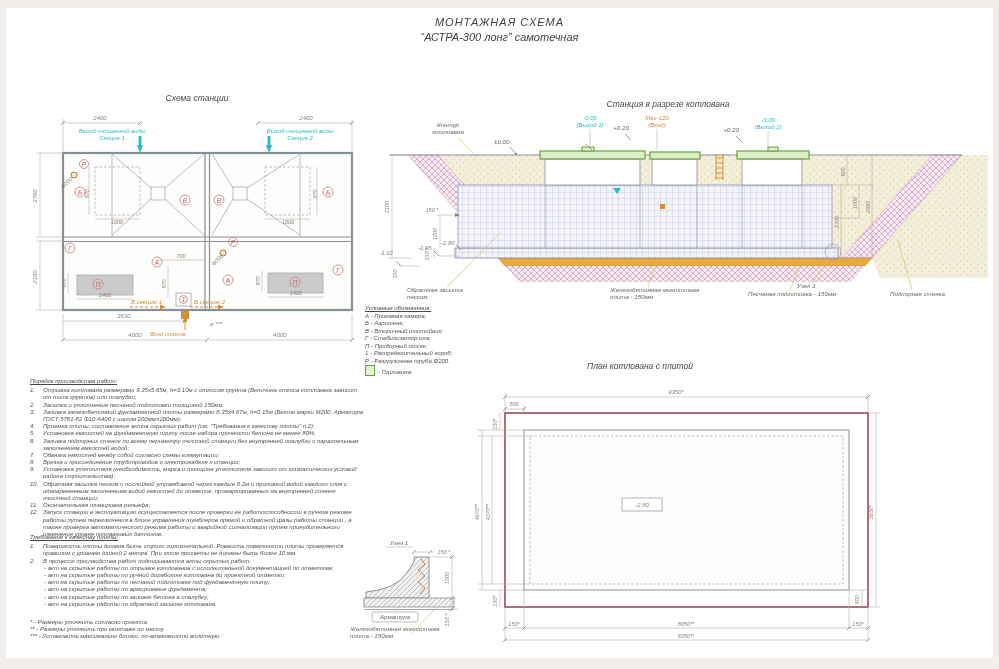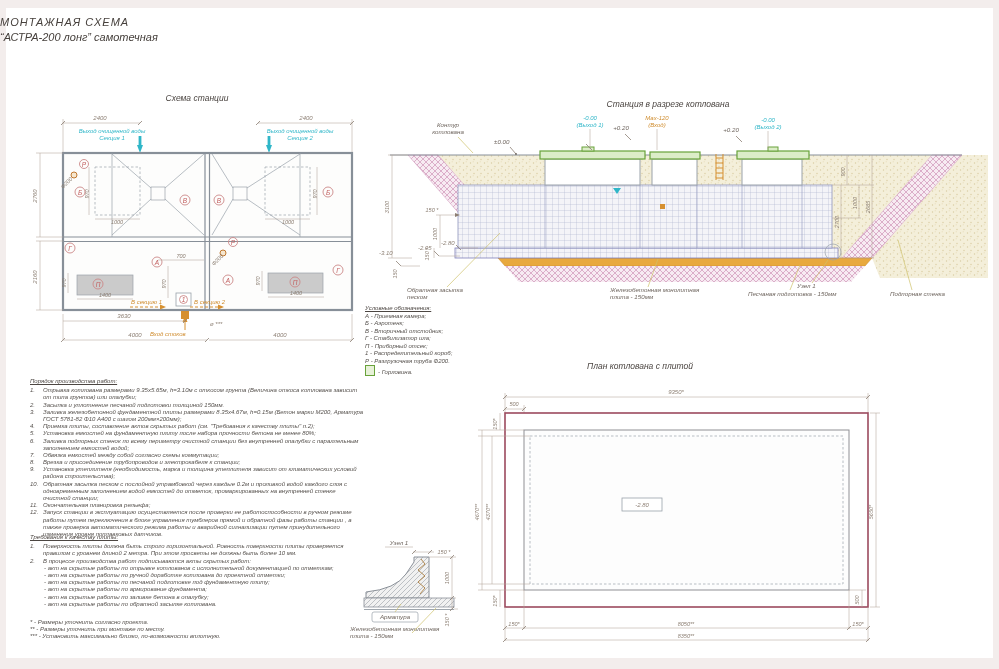--- a/index.html
+++ b/index.html
@@ -1,19 +1,19 @@
 <!DOCTYPE html>
 <html><head>
 <meta charset="utf-8">
 <style>
   html,body{margin:0;padding:0;}
   body{width:999px;height:669px;background:#f3edec;font-family:"Liberation Sans",sans-serif;position:relative;overflow:hidden;}
   #sheet{position:absolute;left:6px;top:8px;width:987px;height:650px;background:#ffffff;}
   .abs{position:absolute;}
-  #main-title{left:0;top:16px;width:999px;color:#46403c;font-style:italic;}
+  #main-title{left:0;top:16px;width:999px;text-align:center;color:#46403c;font-style:italic;}
   #main-title .l1{font-size:11px;letter-spacing:1px;}
   #main-title .l2{font-size:11px;margin-top:3px;}
   .textblock{color:#55504c;font-style:italic;font-size:6px;line-height:1.2;}
   .textblock .ttl{text-decoration:underline;margin-bottom:2px;color:#4c4642;}
   .step{display:flex;}
   .step .n{width:13px;flex:none;}
   .step .t{flex:1;}
   .bullets div{padding-left:14px;}
   #legend{color:#55504c;font-style:italic;font-size:6px;line-height:1.25;}
   #legend .ttl{text-decoration:underline;color:#4c4642;}
@@ -323,21 +323,21 @@
     <text class="t-lbl" x="395" y="619" text-anchor="middle" font-size="5.5">Арматура</text>
     <path class="leader" d="M395,612 L401,604"></path>
     <text class="t-lbl" x="350" y="631">Железобетонная монолитная</text>
     <text class="t-lbl" x="350" y="638">плита - 150мм</text>
     <path class="leader" d="M412,633 L436,608"></path>
   </g>
 </svg>
 
 <div id="main-title" class="abs">
   <div class="l1">МОНТАЖНАЯ СХЕМА</div>
-  <div class="l2">“АСТРА-200 лонг” самотечная</div>
+  <div class="l2">“АСТРА-300 лонг” самотечная</div>
 </div>
 
 <div id="legend" class="abs" style="left:365px;top:305px;width:200px;">
   <div class="ttl">Условные обозначения:</div>
   <div>А - Приемная камера;</div>
   <div>Б - Аэротенк;</div>
   <div>В - Вторичный отстойник;</div>
   <div>Г - Стабилизатор ила;</div>
   <div>П - Приборный отсек;</div>
   <div>1 - Распределительный короб;</div>

